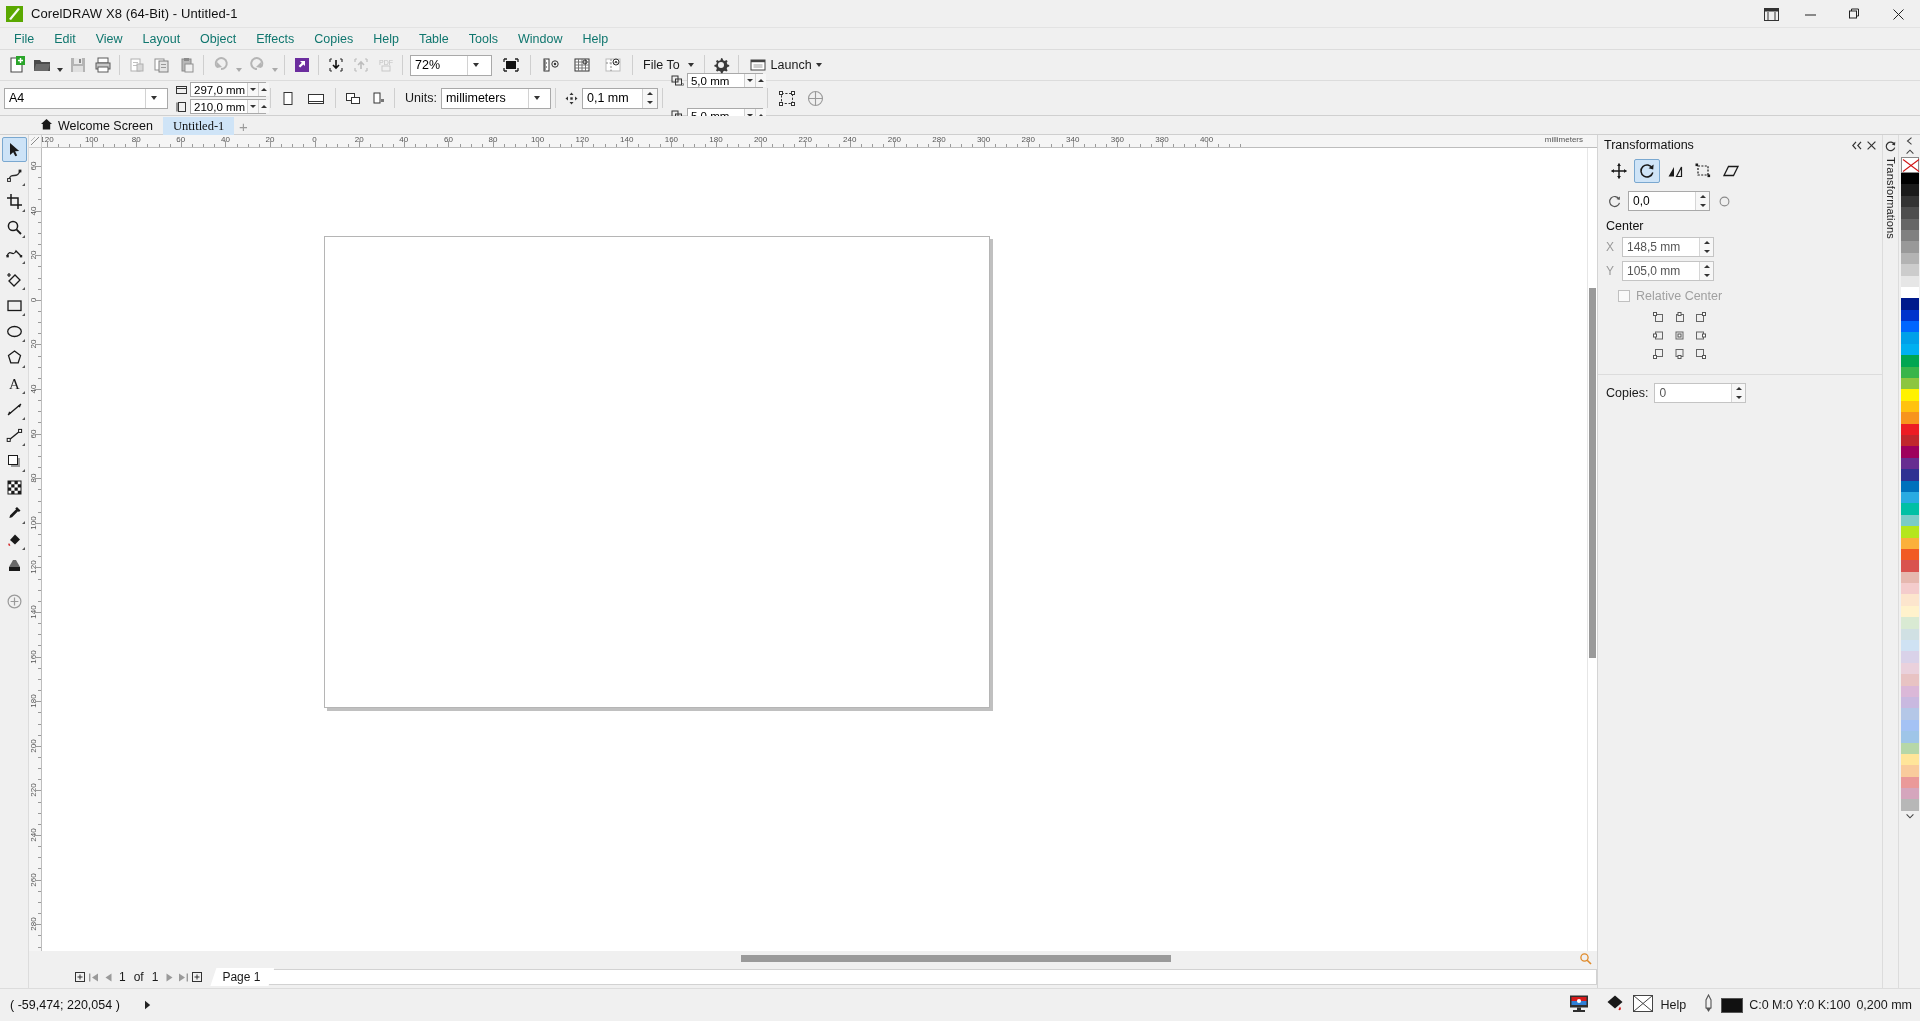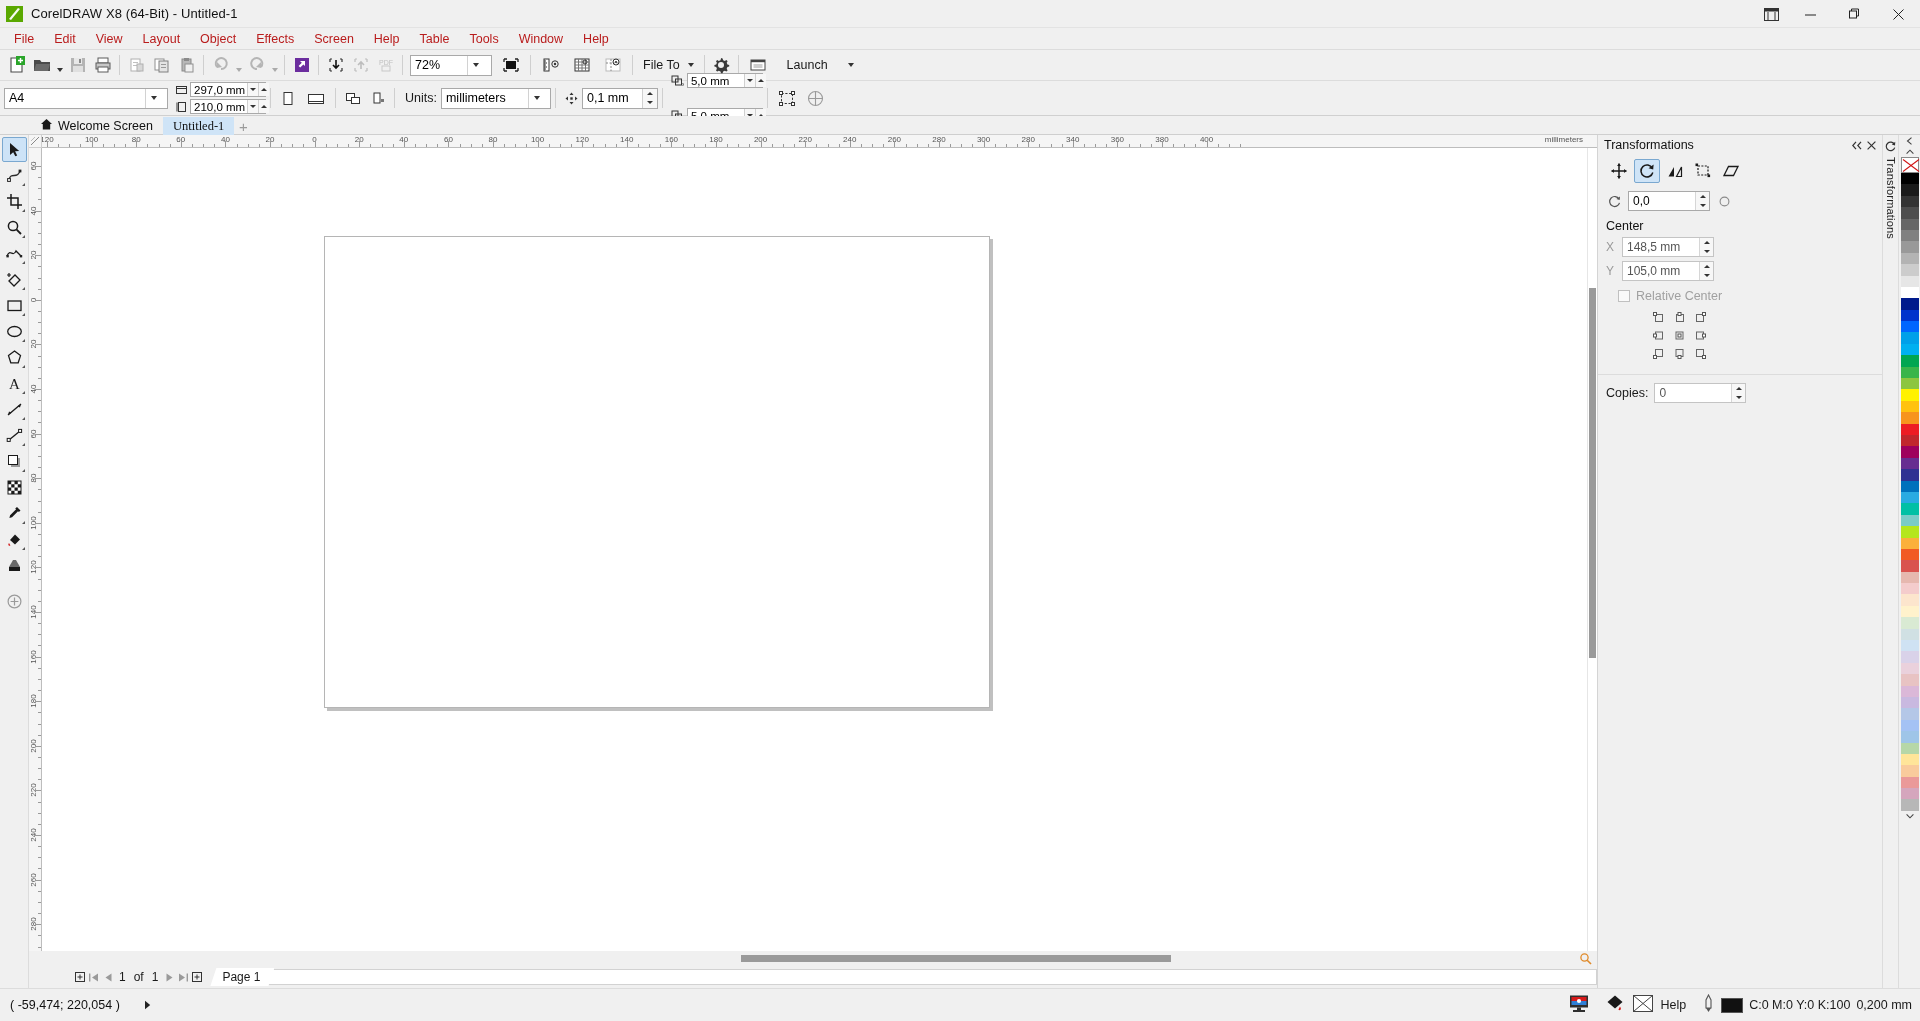--- a/index.html
+++ b/index.html
@@ -29,21 +29,21 @@
   }
   .win-restore-small { width:34px; }
 
   
   .menubar {
     height:22px; display:flex; align-items:center;
     background:#f0f0f0; flex:0 0 22px; padding-left:4px;
     border-bottom:1px solid #dcdcdc;
   }
   .menu-item {
-    padding:2px 10px; font-size:12.5px; color:#b91c1c; height:20px;
+    padding:2px 10px; font-size:12.5px; color:#0f766e; height:20px;
     display:flex; align-items:center; cursor:default;
   }
 
   
   .toolbar {
     height:31px; display:flex; align-items:center; gap:0;
     background:#f0f0f0; flex:0 0 31px; padding-left:4px;
     border-bottom:1px solid #dcdcdc;
   }
   .tb-btn {
@@ -61,21 +61,21 @@
   .zoom-combo {
     display:flex; align-items:center; height:21px; width:82px;
     border:1px solid #a9a9a9; background:#fff; margin:0 3px;
   }
   .zoom-combo input { border:0; outline:0; width:56px; height:17px; font-size:12.5px; padding-left:4px; font-family:inherit; background:transparent; }
   .combo-drop {
     width:17px; height:19px; border-left:1px solid #d2d2d2;
     display:flex; align-items:center; justify-content:center; background:#fff;
   }
   .snapto { display:flex;align-items:center;height:25px;padding:0 6px;font-size:12.5px; }
-  .launch { display:flex;align-items:center;height:25px;padding:0 6px;font-size:12.5px;gap:20px; }
+  .launch { display:flex;align-items:center;height:25px;padding:0 6px;font-size:12.5px;gap:4px; }
 
   
   .propbar {
     height:35px; display:flex; align-items:center; background:#f0f0f0;
     flex:0 0 35px; padding-left:4px; border-bottom:1px solid #d0d0d0; gap:0;
   }
   .pagesize-combo {
     display:flex;align-items:center;height:21px;width:164px;border:1px solid #a9a9a9;background:#fff;
   }
   .pagesize-combo input { border:0;outline:0;width:140px;height:17px;font-size:12.5px;padding-left:4px;font-family:inherit;background:transparent; }
@@ -323,21 +323,21 @@
     <div class="menu-item">
         <span>Layout</span>
       </div>
     <div class="menu-item">
         <span>Object</span>
       </div>
     <div class="menu-item">
         <span>Effects</span>
       </div>
     <div class="menu-item">
-        <span>Screen</span>
+        <span>Copies</span>
       </div>
     <div class="menu-item">
         <span>Help</span>
       </div>
     <div class="menu-item">
         <span>Table</span>
       </div>
     <div class="menu-item">
         <span>Tools</span>
       </div>

